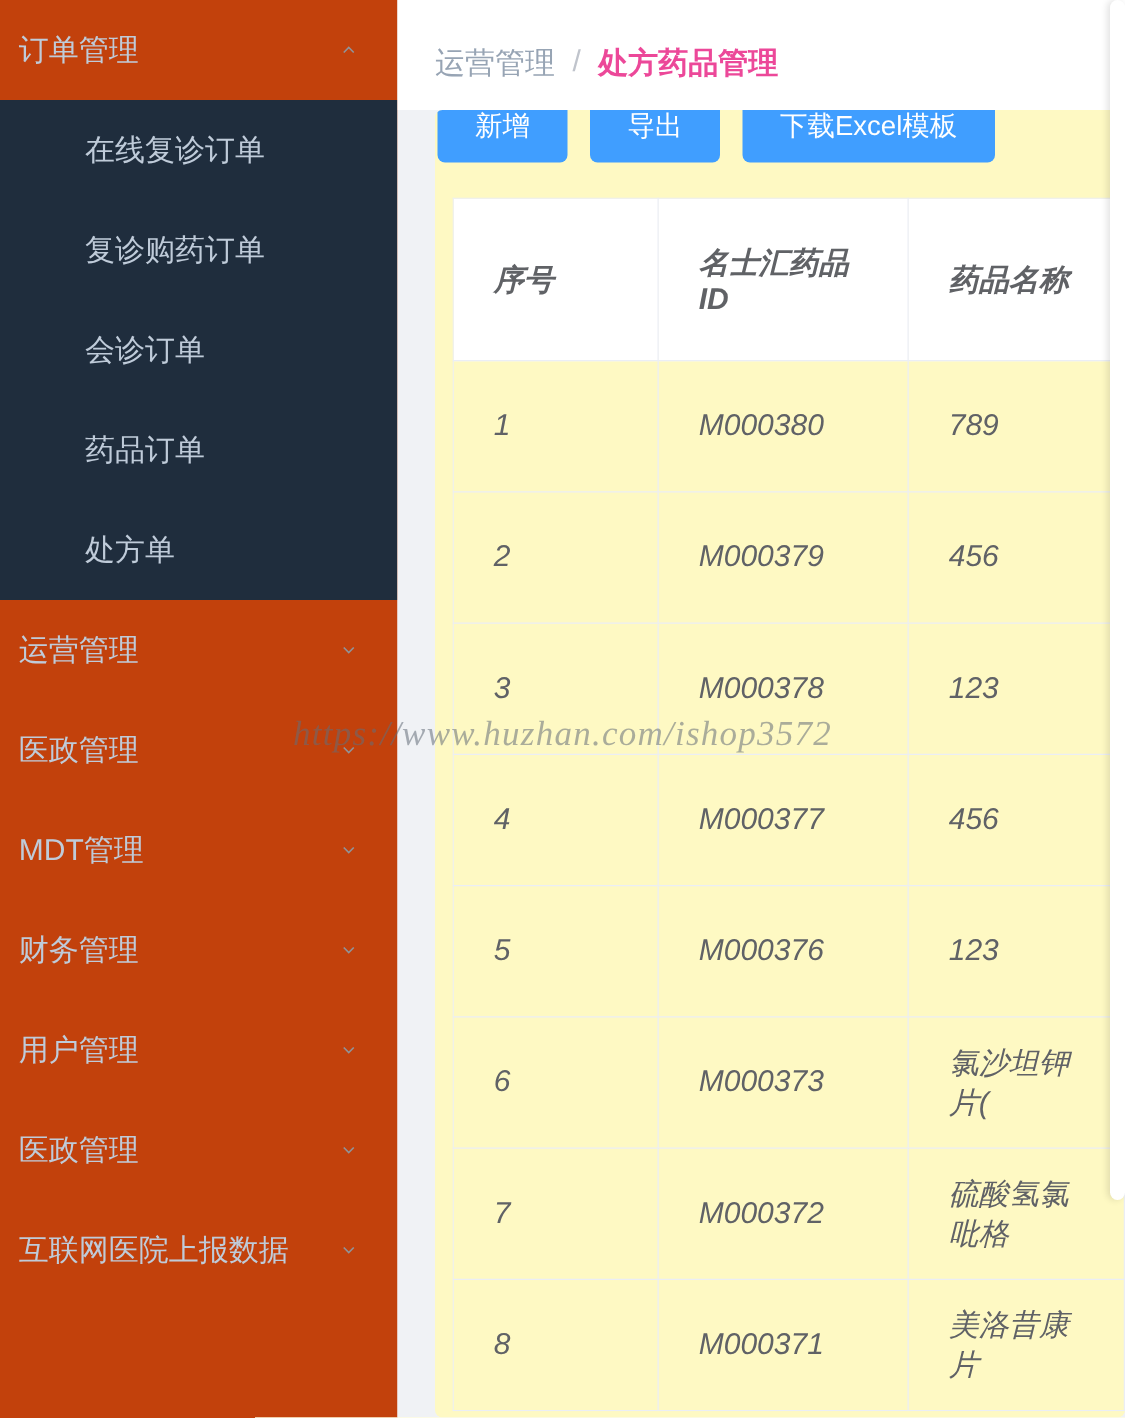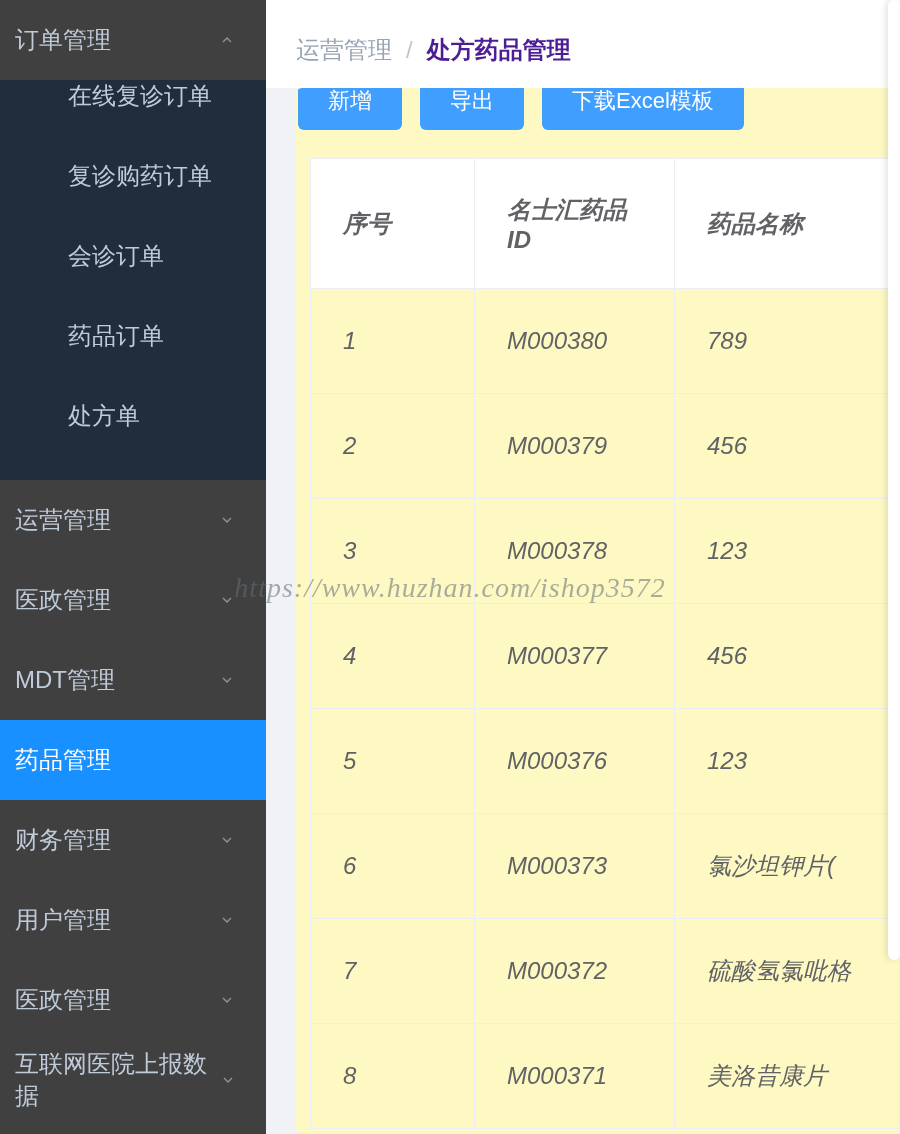--- a/index.html
+++ b/index.html
@@ -10,42 +10,43 @@
       overflow: hidden;
       position: relative;
       background: #fff;
     }
     .layout {
       display: flex;
       width: 100%;
       height: 100%;
     }
     .sidebar {
-      width: 266px;
-      background: #404040;
+      width: 318px;
+      background: #c2410c;
       color: #bfcbd9;
       flex-shrink: 0;
       overflow: hidden;
     }
     .menu-item {
       display: flex;
       align-items: center;
       justify-content: space-between;
       padding: 0 30px 0 15px;
       height: 80px;
       cursor: pointer;
       font-size: 24px;
       color: #bfcbd9;
     }
     .menu-item.active {
       background: #1890ff;
       color: #fff;
     }
     .sub-menu-item {
       display: flex;
+      align-items: center;
       padding: 0 15px 0 68px;
       height: 80px;
       cursor: pointer;
       font-size: 24px;
       color: #bfcbd9;
       background: #1f2d3d;
     }
     .chevron {
       width: 18px;
       height: 18px;
@@ -71,21 +72,21 @@
     .breadcrumb {
       padding: 22px 30px;
       background: #fff;
       font-size: 24px;
       color: #97a4b4;
       display: flex;
       align-items: center;
       gap: 14px;
     }
     .breadcrumb .current {
-      color: #4c1d95;
+      color: #ec4899;
       font-weight: 600;
     }
     .breadcrumb .sep {
       color: #c0c4cc;
     }
     .content-card {
       margin: 0 0 0 30px;
       background: #fef9c3;
       border-radius: 6px;
       flex: 1;
@@ -220,23 +221,20 @@
 
     <div class="menu-item">
       <span>MDT管理</span>
       <span class="chevron">
         <svg viewBox="0 0 24 24">
             <polyline points="6 9 12 15 18 9"></polyline>
           </svg>
       </span>
     </div>
 
-    <div class="menu-item active">
-      <span>药品管理</span>
-    </div>
 
     <div class="menu-item">
       <span>财务管理</span>
       <span class="chevron">
         <svg viewBox="0 0 24 24">
             <polyline points="6 9 12 15 18 9"></polyline>
           </svg>
       </span>
     </div>
 

